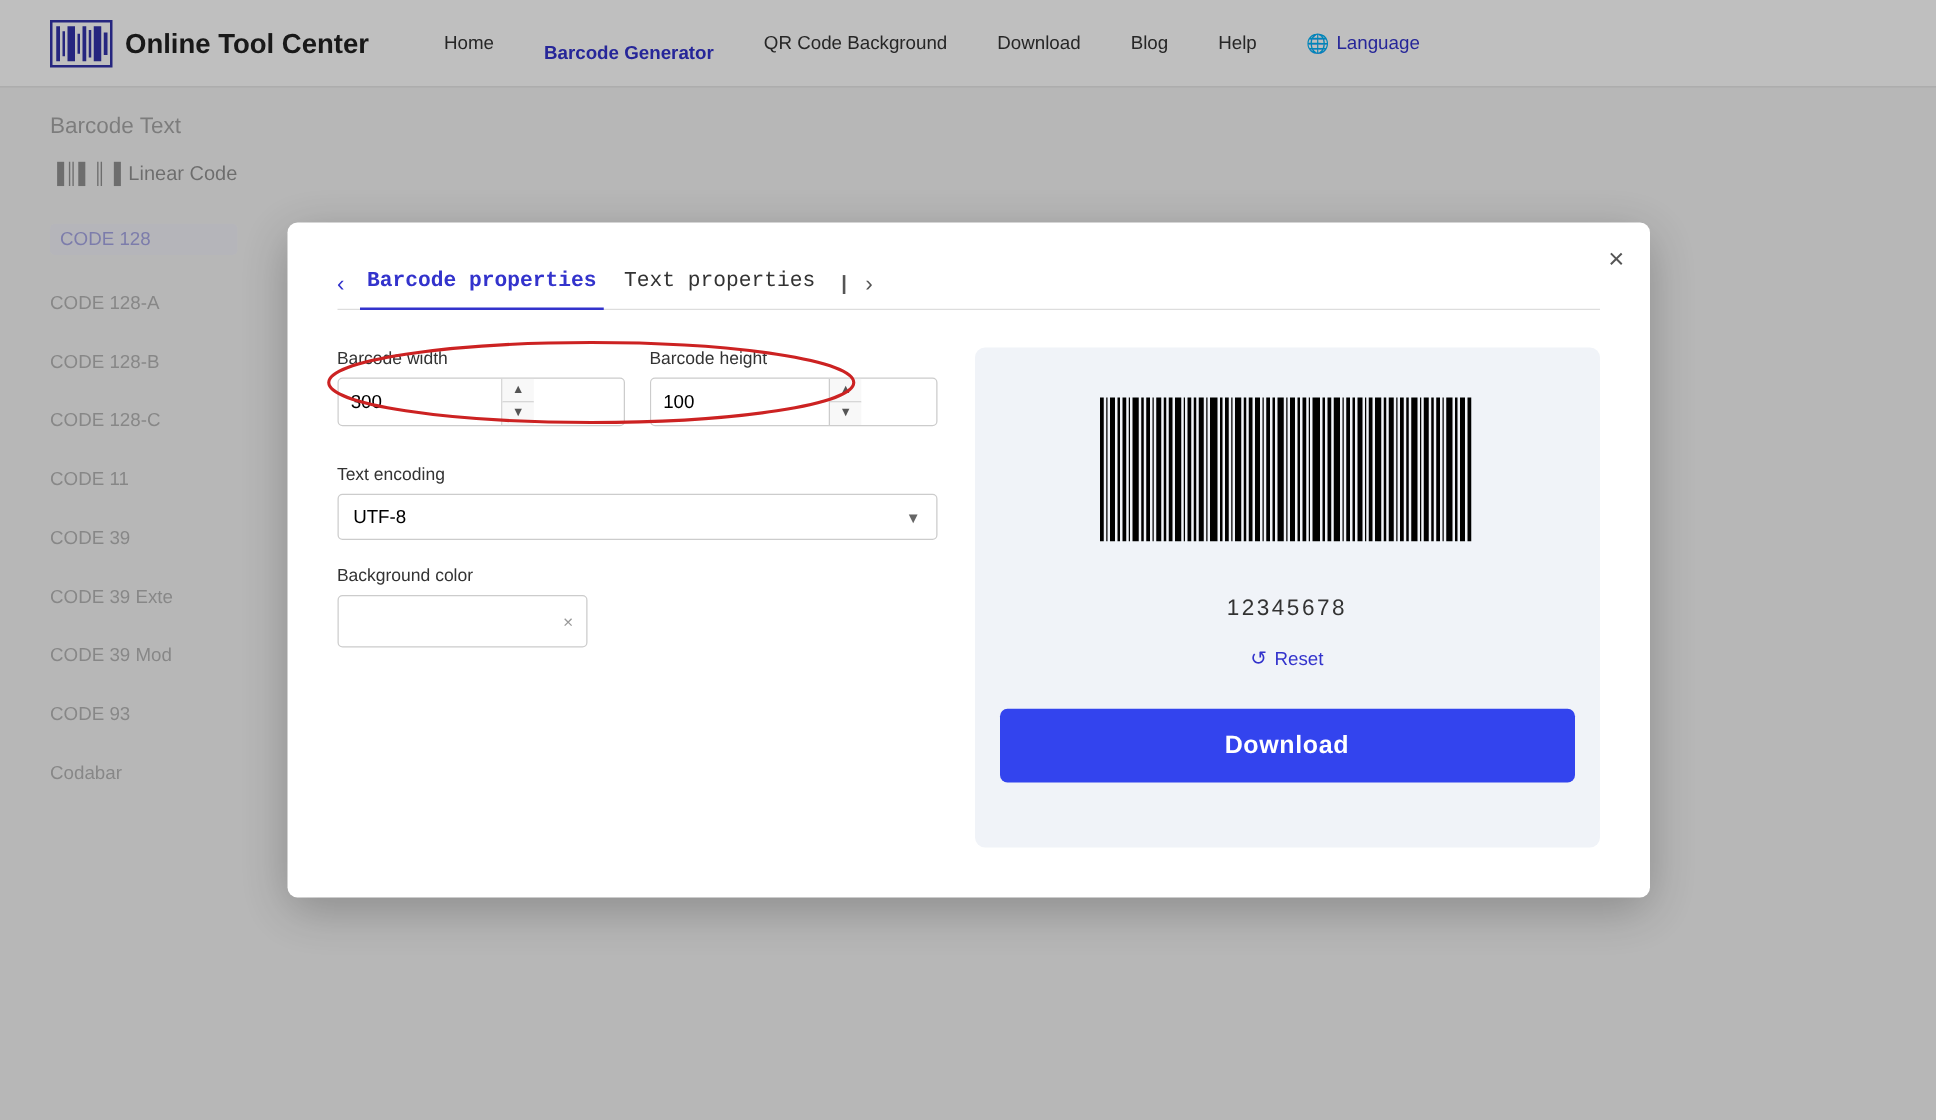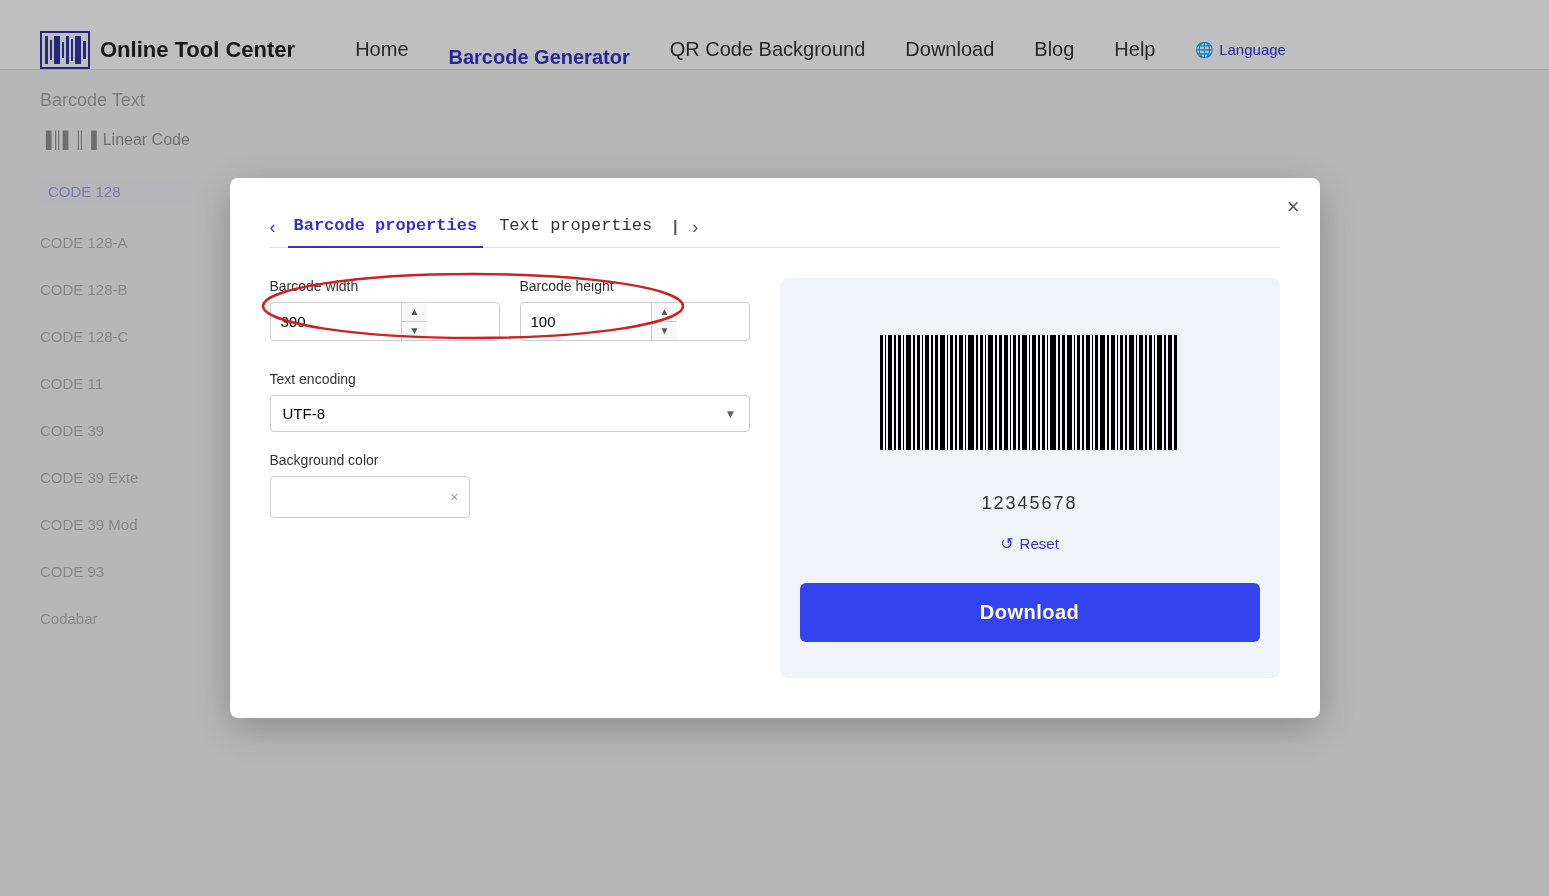--- a/index.html
+++ b/index.html
@@ -3,21 +3,21 @@
   <meta charset="utf-8">
   <style>
     * { box-sizing: border-box; margin: 0; padding: 0; }
     body { font-family: Arial, sans-serif; background: #f5f5f5; min-height: 896px; position: relative; overflow: hidden; }
 
     
     .header {
       background: #fff;
       border-bottom: 1px solid #e0e0e0;
       display: flex;
-      align-items: flex-end;
+      align-items: center;
       padding: 0 40px;
       height: 70px;
       position: relative;
       z-index: 1;
     }
     .logo-area {
       display: flex;
       align-items: center;
       gap: 10px;
       margin-right: 60px;
@@ -48,21 +48,21 @@
       font-weight: bold;
       color: #222;
     }
     nav {
       display: flex;
       gap: 40px;
       align-items: center;
       flex: 1;
     }
     .nav-item {
-      font-size: 20px;
+      font-size: 15px;
       color: #333;
       cursor: pointer;
       text-decoration: none;
     }
     .nav-item.active {
       color: #3333cc;
       font-weight: bold;
       margin-top: 16px;
     }
     .nav-language {
@@ -192,21 +192,21 @@
     .modal-left {
       flex: 0 0 480px;
     }
     .modal-right {
       flex: 1;
       background: #f0f3f8;
       border-radius: 8px;
       display: flex;
       flex-direction: column;
       align-items: center;
-      justify-content: center;
+      justify-content: flex-start;
       padding: 30px 20px 20px;
       min-height: 400px;
     }
 
     
     .field-row {
       display: flex;
       gap: 20px;
       margin-bottom: 20px;
       position: relative;
@@ -419,21 +419,21 @@
               <div class="spinner-buttons">
                 <button class="spinner-btn">▲</button>
                 <button class="spinner-btn">▼</button>
               </div>
             </div>
           </div>
 
           <div class="field-group">
             <label class="field-label">Barcode height</label>
             <div class="input-with-spinner">
-              <input type="text" value="100" style="width: 130px;">
+              <input type="text" value="100" style="width: 142px;">
               <div class="spinner-buttons">
                 <button class="spinner-btn">▲</button>
                 <button class="spinner-btn">▼</button>
               </div>
             </div>
           </div>
         </div>
 
         <div class="field-group" style="margin-bottom:20px;">
           <label class="field-label">Text encoding</label>

